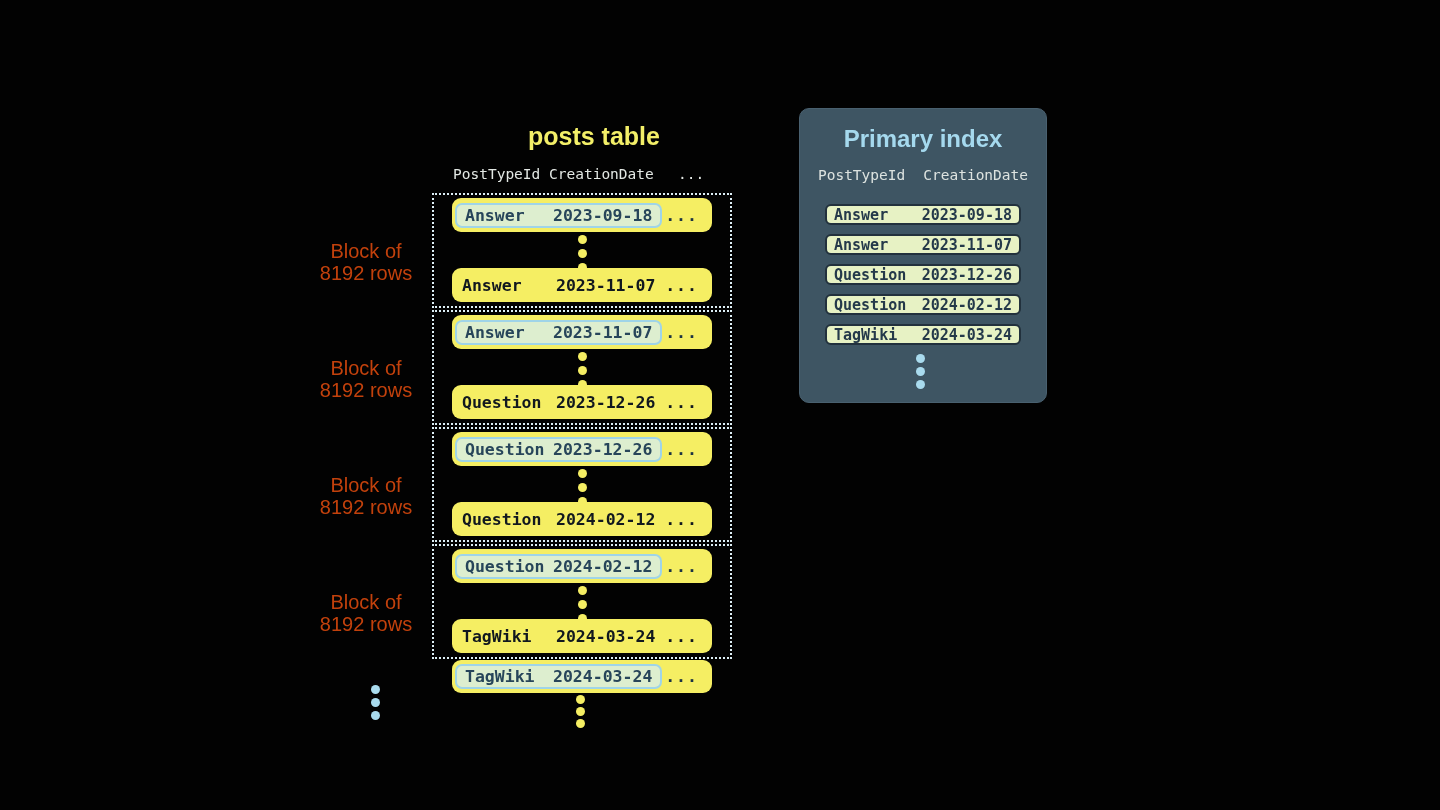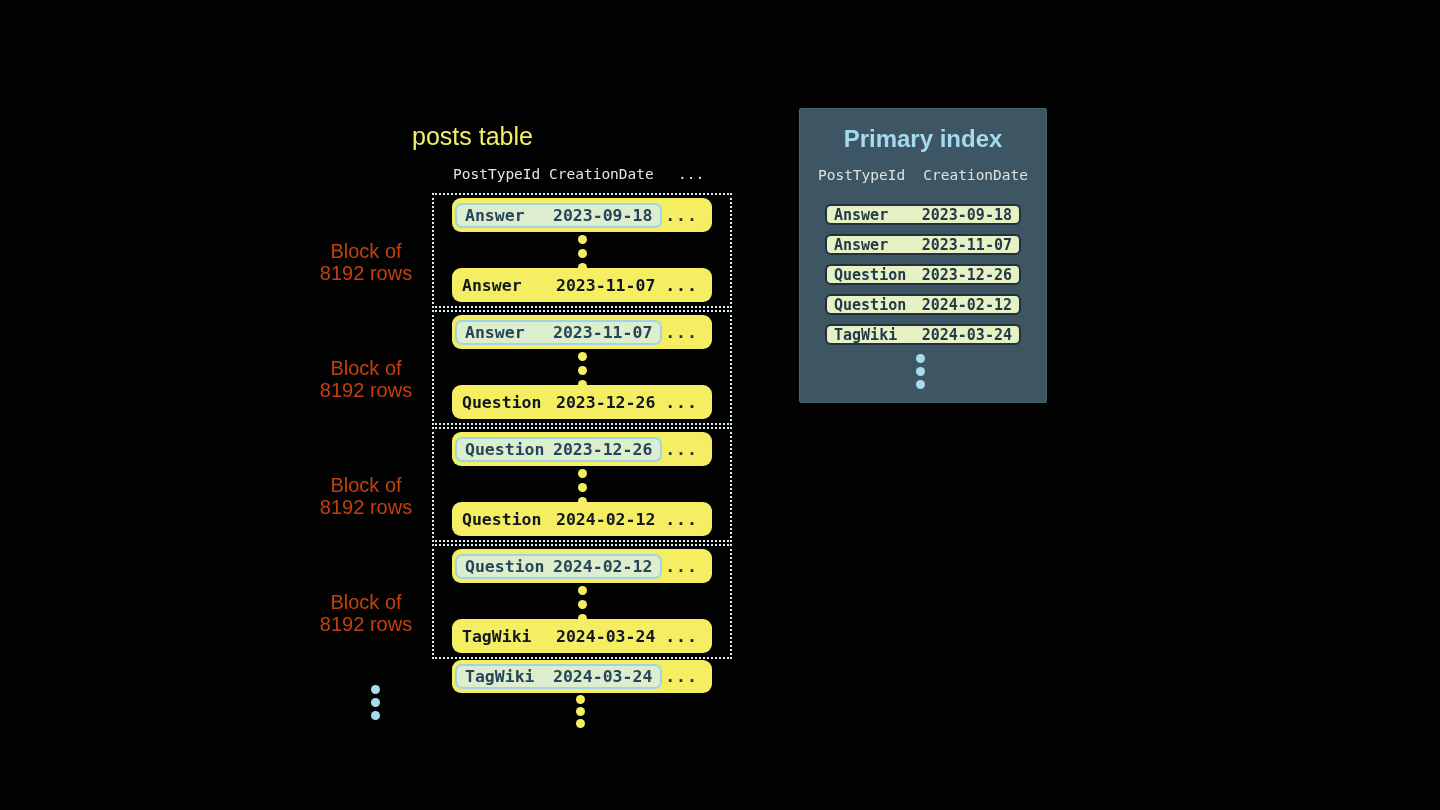--- a/index.html
+++ b/index.html
@@ -3,22 +3,22 @@
 <meta charset="utf-8">
 <style>
   html,body { margin:0; padding:0; background:#000; }
   .stage {
     position:relative; width:1440px; height:810px;
     background:#020202; overflow:hidden;
     font-family:"Liberation Sans", sans-serif;
   }
   
   .pt-title {
-    position:absolute; left:412px; top:122px; width:300px;
-    text-align:left; color:#f3ef68; font-size:25px; font-weight:400;
+    position:absolute; left:444px; top:122px; width:300px;
+    text-align:center; color:#f3ef68; font-size:25px; font-weight:700;
   }
   .pt-headers {
     position:absolute; left:452px; top:166px; width:270px; height:18px;
     font-family:"DejaVu Sans Mono", monospace; font-size:14.5px;
     font-weight:500; color:#e3e8e4;
   }
   .pt-headers span { position:absolute; top:0; white-space:nowrap; }
   .pt-h1 { left:1px; }
   .pt-h2 { left:97px; }
   .pt-h3 { left:226px; }
@@ -59,21 +59,21 @@
   
   .dots-col { position:absolute; display:flex; flex-direction:column; align-items:center; gap:4px; }
   .dot { width:9px; height:9px; border-radius:50%; }
   .dot.yellow { background:#f5ee63; }
   .dot.blue { background:#a9dbee; }
   .block-dots { left:144px; top:40px; gap:5px; }
 
   
   .panel {
     position:absolute; left:799px; top:108px; width:248px; height:295px;
-    background:#3e5563; border-radius:2px; border:1px solid #49606f;
+    background:#3e5563; border-radius:10px; border:1px solid #49606f;
     box-sizing:border-box;
   }
   .panel-title {
     position:absolute; top:16px; left:0; width:100%; text-align:center;
     color:#a5d9ee; font-size:24px; font-weight:600;
   }
   .panel-headers {
     position:absolute; top:58px; left:0; width:100%;
     display:flex; justify-content:center; gap:18px;
     font-family:"DejaVu Sans Mono", monospace; font-size:14.5px;

